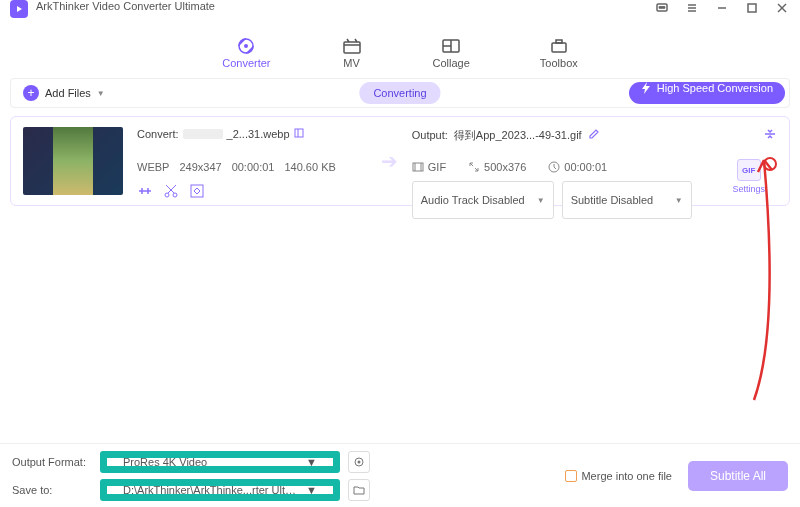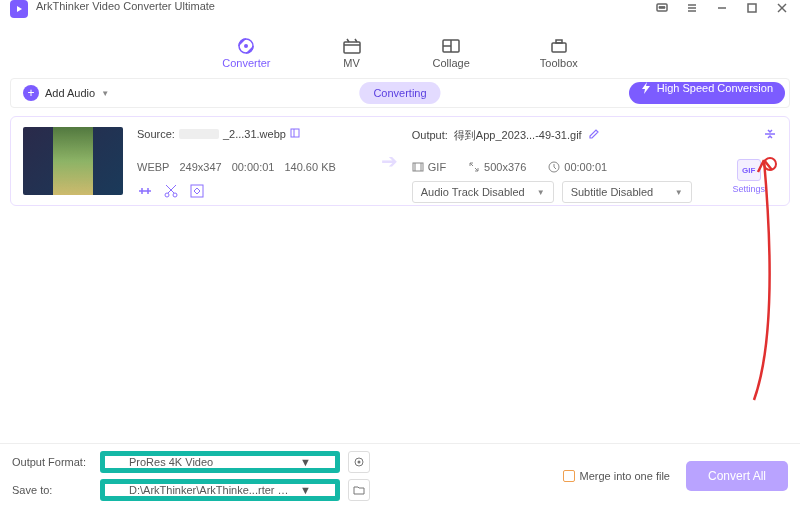--- a/index.html
+++ b/index.html
@@ -38,36 +38,36 @@
 .src-line .blur { display:inline-block; width:40px; height:10px; background:#eee; border-radius:2px; }
 .meta-line { margin-top: 20px; font-size: 11px; color:#666; display:flex; gap:10px; }
 .tool-row { margin-top: 10px; display:flex; gap:10px; }
 .tool-row .t { width:16px; height:16px; cursor:pointer; color:#8a6fff; }
 .arrow-mid { align-self:center; color:#e5dcff; font-size:20px; }
 .out-col { flex: 1; }
 .out-line { font-size: 11px; color:#444; display:flex; align-items:center; gap:6px; }
 .out-meta { margin-top: 18px; font-size: 11px; color:#666; display:flex; gap: 22px; align-items:center; }
 .out-meta .m { display:flex; align-items:center; gap:4px; }
 .out-selects { margin-top: 8px; display:flex; gap: 8px; }
-.sel { height: 22px; border: 1px solid #ddd; border-radius: 3px; font-size: 11px; color:#555; padding: 8px 8px; display:flex; align-items:center; justify-content:space-between; gap:12px; min-width: 130px; cursor:pointer; background:#fff; }
+.sel { height: 38px; border: 1px solid #ddd; border-radius: 3px; font-size: 11px; color:#555; padding: 8px 8px; display:flex; align-items:center; justify-content:space-between; gap:12px; min-width: 130px; cursor:pointer; background:#fff; }
 .sel .dd { font-size:8px; color:#888; }
 .tinyedit { color:#8a6fff; cursor:pointer; }
 .compress-icon { margin-left: auto; color:#8a6fff; cursor:pointer; }
 
 .rightctrl { position:absolute; right: 24px; top: 42px; display:flex; flex-direction:column; align-items:center; gap:3px; }
 .gifbtn { width:24px; height:22px; border:1px solid #d3c6ff; border-radius:3px; background:#f4f0ff; display:flex; align-items:center; justify-content:center; font-size:8px; color:#7c5cff; font-weight:bold; cursor:pointer; }
 .settings-label { font-size: 9px; color:#8a6fff; }
 .redcircle { position:absolute; right: 12px; top: 40px; width: 14px; height: 14px; border: 2px solid #e03030; border-radius:50%; pointer-events:none; }
 .redarrow { position:absolute; pointer-events:none; }
 
 .bottombar { position:absolute; bottom: 0; left: 0; right: 0; height: 64px; border-top: 1px solid #eee; padding: 8px 12px; display:flex; align-items: center; }
 .leftfields { display:flex; flex-direction:column; gap: 6px; }
 .fieldrow { display:flex; align-items:center; gap: 8px; }
 .fieldrow label { font-size: 11px; color:#555; width: 80px; }
-.widebox { height: 22px; border:5px solid #14b8a6; border-radius:3px; background:#fff; font-size:11px; color:#555; padding: 0 24px; display:flex; align-items:center; justify-content:space-between; width: 240px; cursor:pointer; gap:10px; }
+.widebox { height: 22px; border:7px solid #14b8a6; border-radius:3px; background:#fff; font-size:11px; color:#555; padding: 0 16px; display:flex; align-items:center; justify-content:space-between; width: 240px; cursor:pointer; gap:10px; }
 .widebox .txt { white-space:nowrap; overflow:hidden; text-overflow:ellipsis; }
 .iconbtn { width: 22px; height: 22px; border:1px solid #ddd; border-radius:3px; display:flex; align-items:center; justify-content:center; cursor:pointer; color:#666; }
 .mergebox { margin-left: auto; display:flex; align-items:center; gap: 4px; font-size: 11px; color:#555; cursor:pointer; }
 .mergebox .chk { width: 12px; height: 12px; border: 1.5px solid #f0a050; border-radius: 2px; }
 .convertall { margin-left: 16px; height: 30px; padding: 0 22px; background: #b9a3ff; color:#fff; border-radius: 5px; font-size: 12px; display:flex; align-items:center; cursor:pointer; }
 </style>
 </head>
 <body>
 
 <div class="titlebar">
@@ -151,42 +151,42 @@
           <rect x="8" y="3" width="6" height="3"></rect>
         </svg>
       </div>
     <span>Toolbox</span>
   </div>
 </div>
 
 <div class="toolbar-row">
   <div class="addfiles">
     <div class="circle">+</div>
-    <span>Add Audio</span>
+    <span>Add Files</span>
     <span class="caret">▼</span>
   </div>
   <div class="centerpill">
     <div class="p on">Converting</div>
   </div>
   <div class="hsconv">
     <svg width="10" height="12" viewBox="0 0 10 12">
         <path d="M6 0 L1 7 L4 7 L3 12 L9 4 L5 4 Z" fill="#fff"></path>
       </svg>
     <span>High Speed Conversion</span>
   </div>
 </div>
 
 <div class="filecard">
   <div class="thumb">
       <div class="img"></div>
     </div>
 
   <div class="src-col">
     <div class="src-line">
-      <span>Source:</span>
+      <span>Convert:</span>
       <span class="blur"></span>
       <span>_2...31.webp</span>
       <span class="tinyedit"><svg width="12" height="12" viewBox="0 0 12 12">
             <rect x="1" y="2" width="8" height="8" fill="none" stroke="#8a6fff"></rect>
             <line x1="4" y1="2" x2="4" y2="10" stroke="#8a6fff"></line>
           </svg></span>
     </div>
     <div class="meta-line">
       <span>WEBP</span>
       <span>249x347</span>
@@ -300,15 +300,15 @@
             <path d="M1 3 L5 3 L6 4 L11 4 L11 10 L1 10 Z" fill="none" stroke="#777"></path>
           </svg>
         </div>
     </div>
   </div>
   <div class="mergebox">
     <div class="chk"></div>
     <span>Merge into one file</span>
   </div>
   <div class="convertall">
-    <span>Convert All</span>
+    <span>Subtitle All</span>
   </div>
 </div>
 
 </body></html>

